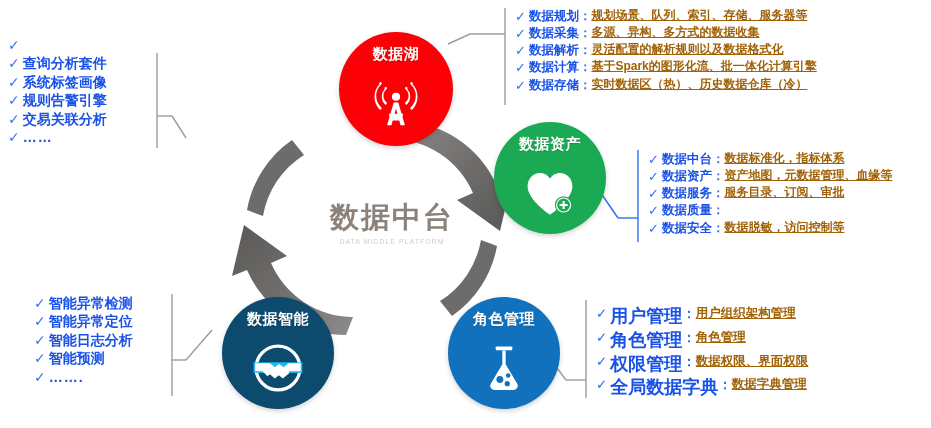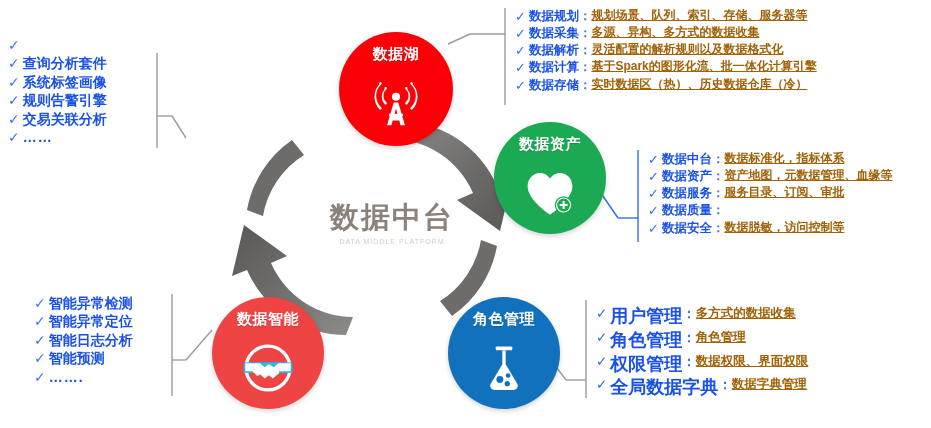--- a/index.html
+++ b/index.html
@@ -24,21 +24,21 @@
     color:#ffffff;font-weight:bold;font-size:15px;letter-spacing:.5px;
     margin-top:14px;line-height:1;
     text-shadow:0 1px 1px rgba(0,0,0,.18);
     white-space:nowrap;
   }
   .node .nicon{flex:1;display:flex;align-items:center;justify-content:center;width:100%;}
 
   #node-lake{left:339px;top:32px;width:114px;height:114px;background:#FB0007;}
   #node-asset{left:494px;top:122px;width:112px;height:112px;background:#1BA953;}
   #node-sys{left:448px;top:297px;width:112px;height:112px;background:#1271BC;}
-  #node-intel{left:212px;top:297px;width:112px;height:112px;background:#ef4444;}
+  #node-intel{left:222px;top:297px;width:112px;height:112px;background:#0c4a6e;}
   #node-product{left:167px;top:122px;width:112px;height:112px;background:#FAB40D;}
 
   
   .center{
     position:absolute;left:292px;top:203px;width:200px;text-align:center;
   }
   .center .ctitle{
     font-size:29px;font-weight:bold;color:#8a827b;letter-spacing:2px;line-height:1;
   }
   .center .csub{
@@ -330,21 +330,21 @@
         <span class="key">数据安全</span>
         <span class="sep">：</span>
         <span class="val">数据脱敏，访问控制等</span>
       </div>
     </div>
   <div class="block detail" id="blk-sys">
       <div class="row">
         <span class="tick">✓</span>
         <span class="key">用户管理</span>
         <span class="sep">：</span>
-        <span class="val">多方式的数据收集</span>
+        <span class="val">用户组织架构管理</span>
       </div>
       <div class="row">
         <span class="tick">✓</span>
         <span class="key">角色管理</span>
         <span class="sep">：</span>
         <span class="val">角色管理</span>
       </div>
       <div class="row">
         <span class="tick">✓</span>
         <span class="key">权限管理</span>

